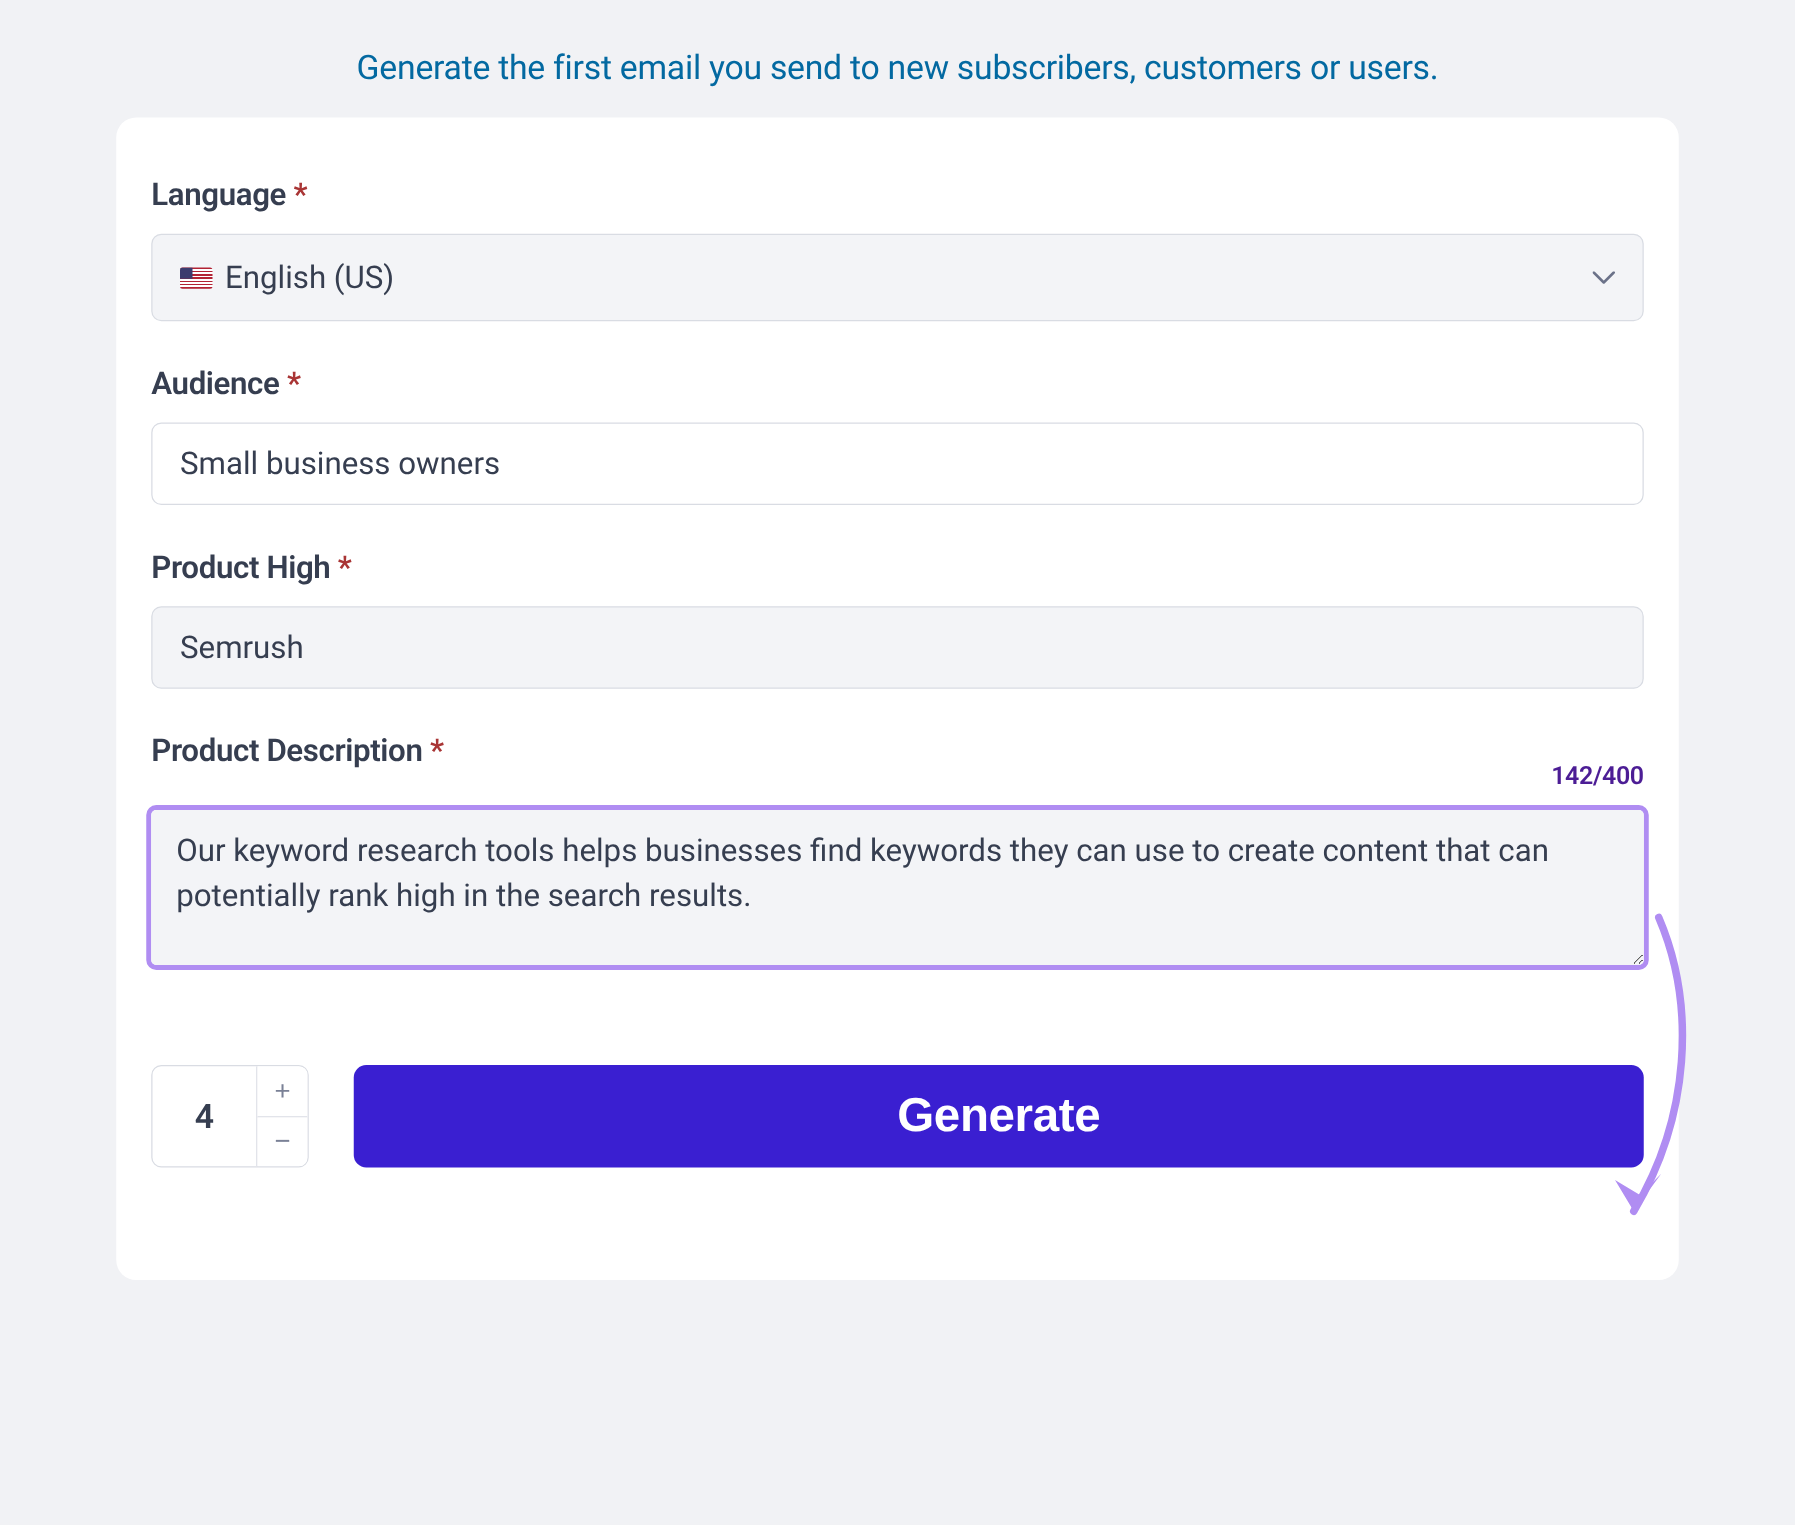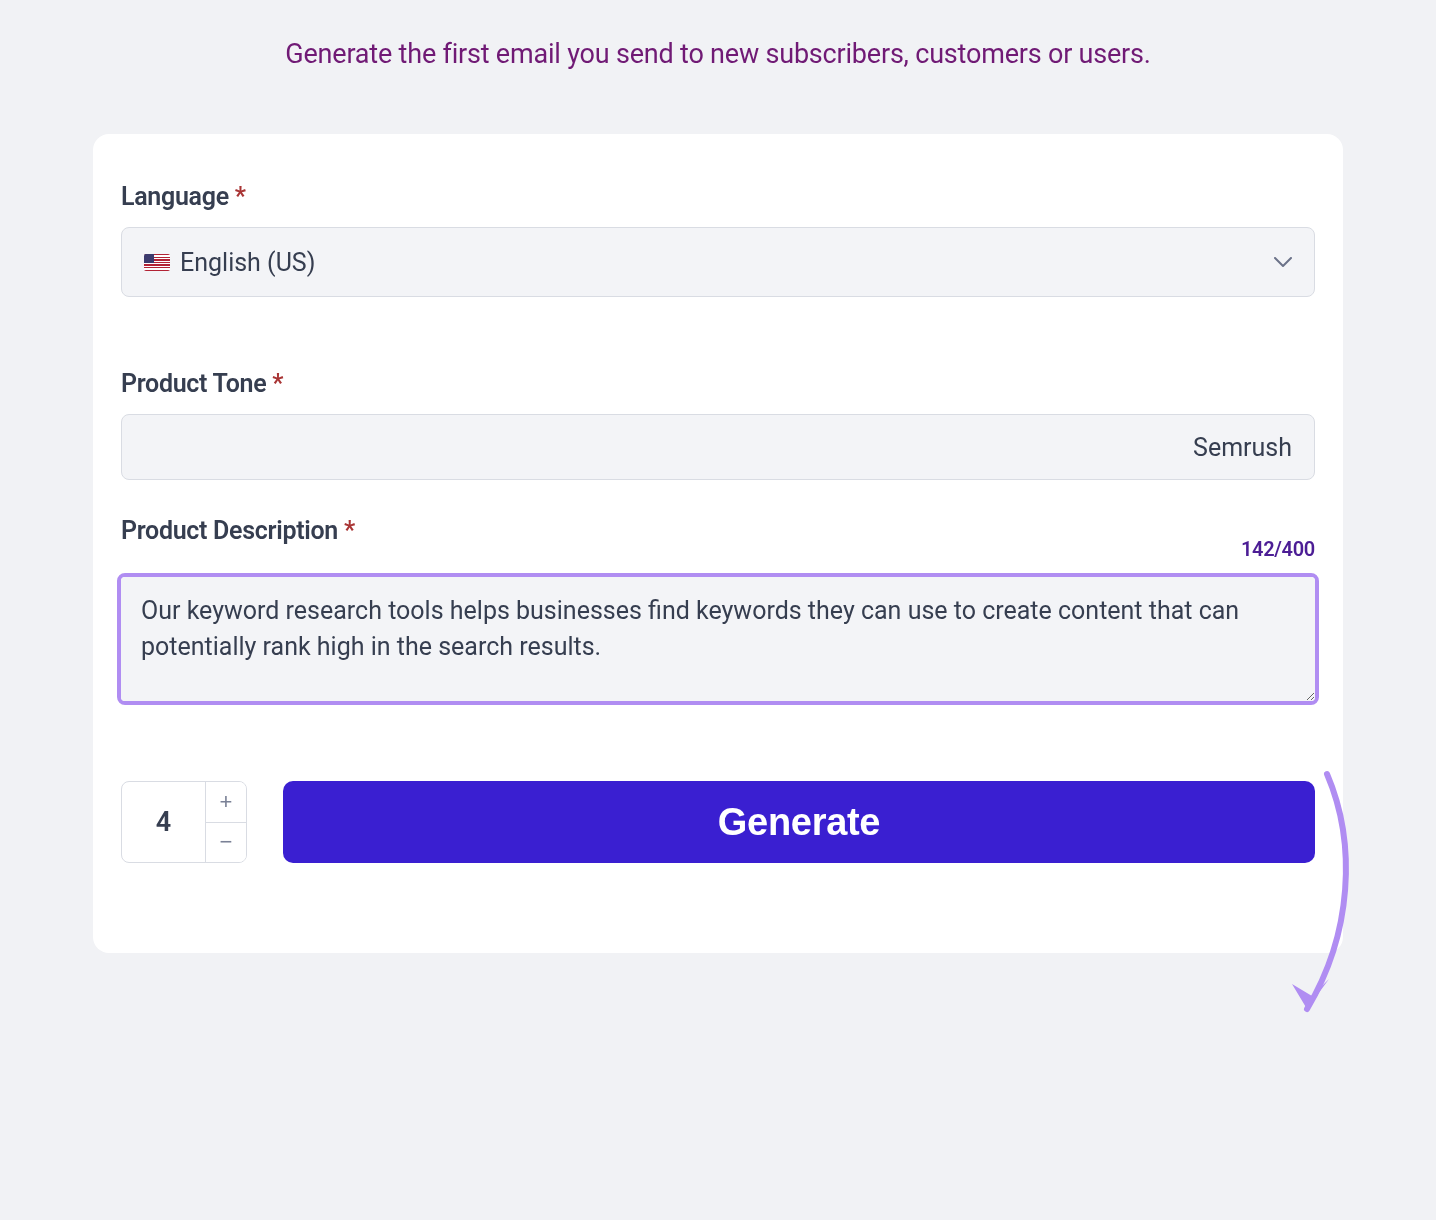--- a/index.html
+++ b/index.html
@@ -10,22 +10,22 @@
     body {
       font-family: -apple-system, BlinkMacSystemFont, "Segoe UI", Roboto, Helvetica, Arial, sans-serif;
       background: #f1f2f5;
       width: 1436px;
       height: 1220px;
       overflow: hidden;
     }
     .page-subtitle {
       text-align: center;
       font-size: 27px;
-      color: #701a75;
-      padding: 38px 0 64px;
+      color: #0369a1;
+      padding: 38px 0 24px;
       letter-spacing: -0.2px;
     }
     .card {
       background: #fff;
       border-radius: 16px;
       width: 1250px;
       margin: 0 auto;
       padding: 48px 28px 90px;
       position: relative;
     }
@@ -114,21 +114,20 @@
       height: 11px;
     }
     .text-input {
       height: 66px;
       padding: 18px 22px;
       outline: none;
       background: #fff;
     }
     .text-input.filled {
       background: #f3f4f7;
-      text-align: right;
     }
     .desc-header {
       display: flex;
       justify-content: space-between;
       align-items: flex-end;
       gap: 32px;
     }
     .char-count {
       font-size: 20px;
       font-weight: 600;
@@ -239,26 +238,32 @@
               <path d="M1 1 L9 9 L17 1" stroke="#6b7289" stroke-width="2" stroke-linecap="round" stroke-linejoin="round"></path>
             </svg>
         </span>
       </div>
     </div>
 
   </div>
 
   <div class="row">
 
+    <div class="field">
+      <div class="field-label">
+        <span>Audience</span><span class="required">*</span>
+      </div>
+      <input class="text-input" value="Small business owners" style="">
+    </div>
   </div>
 
   <div class="row">
     <div class="field">
       <div class="field-label">
-        <span>Product Tone</span><span class="required">*</span>
+        <span>Product High</span><span class="required">*</span>
       </div>
       <input class="text-input filled" value="Semrush" style="">
     </div>
   </div>
 
   <div class="field">
     <div class="desc-header">
       <div class="field-label">
         <span>Product Description</span><span class="required">*</span>
       </div>

